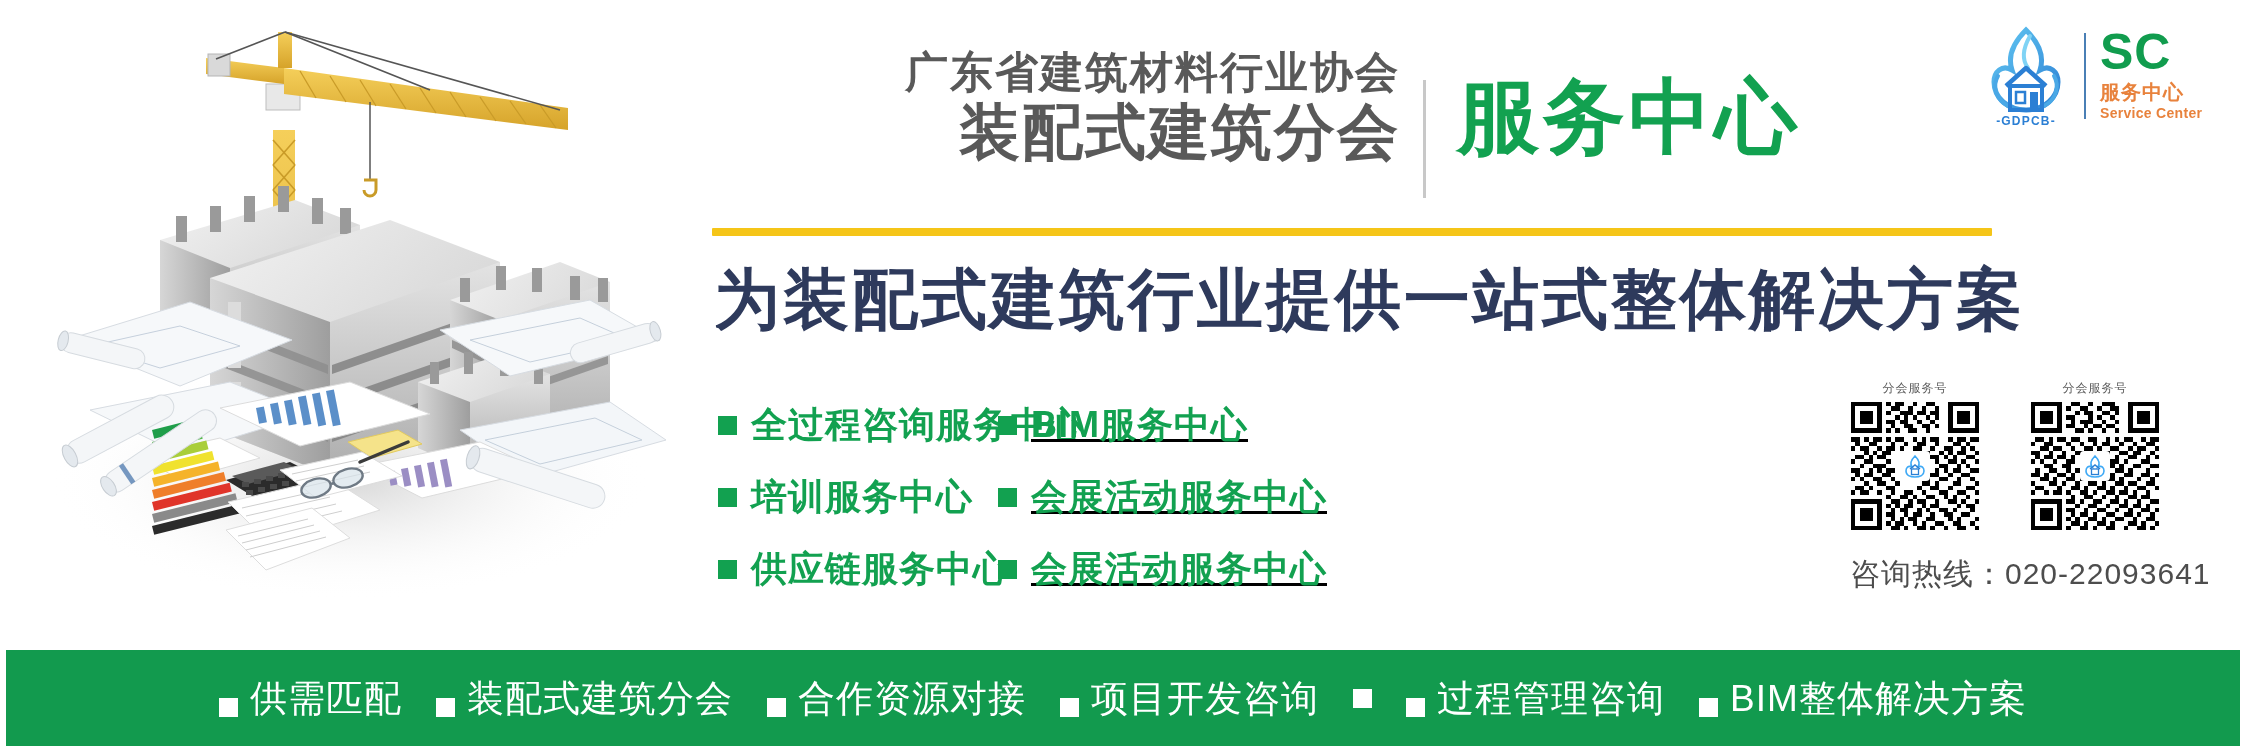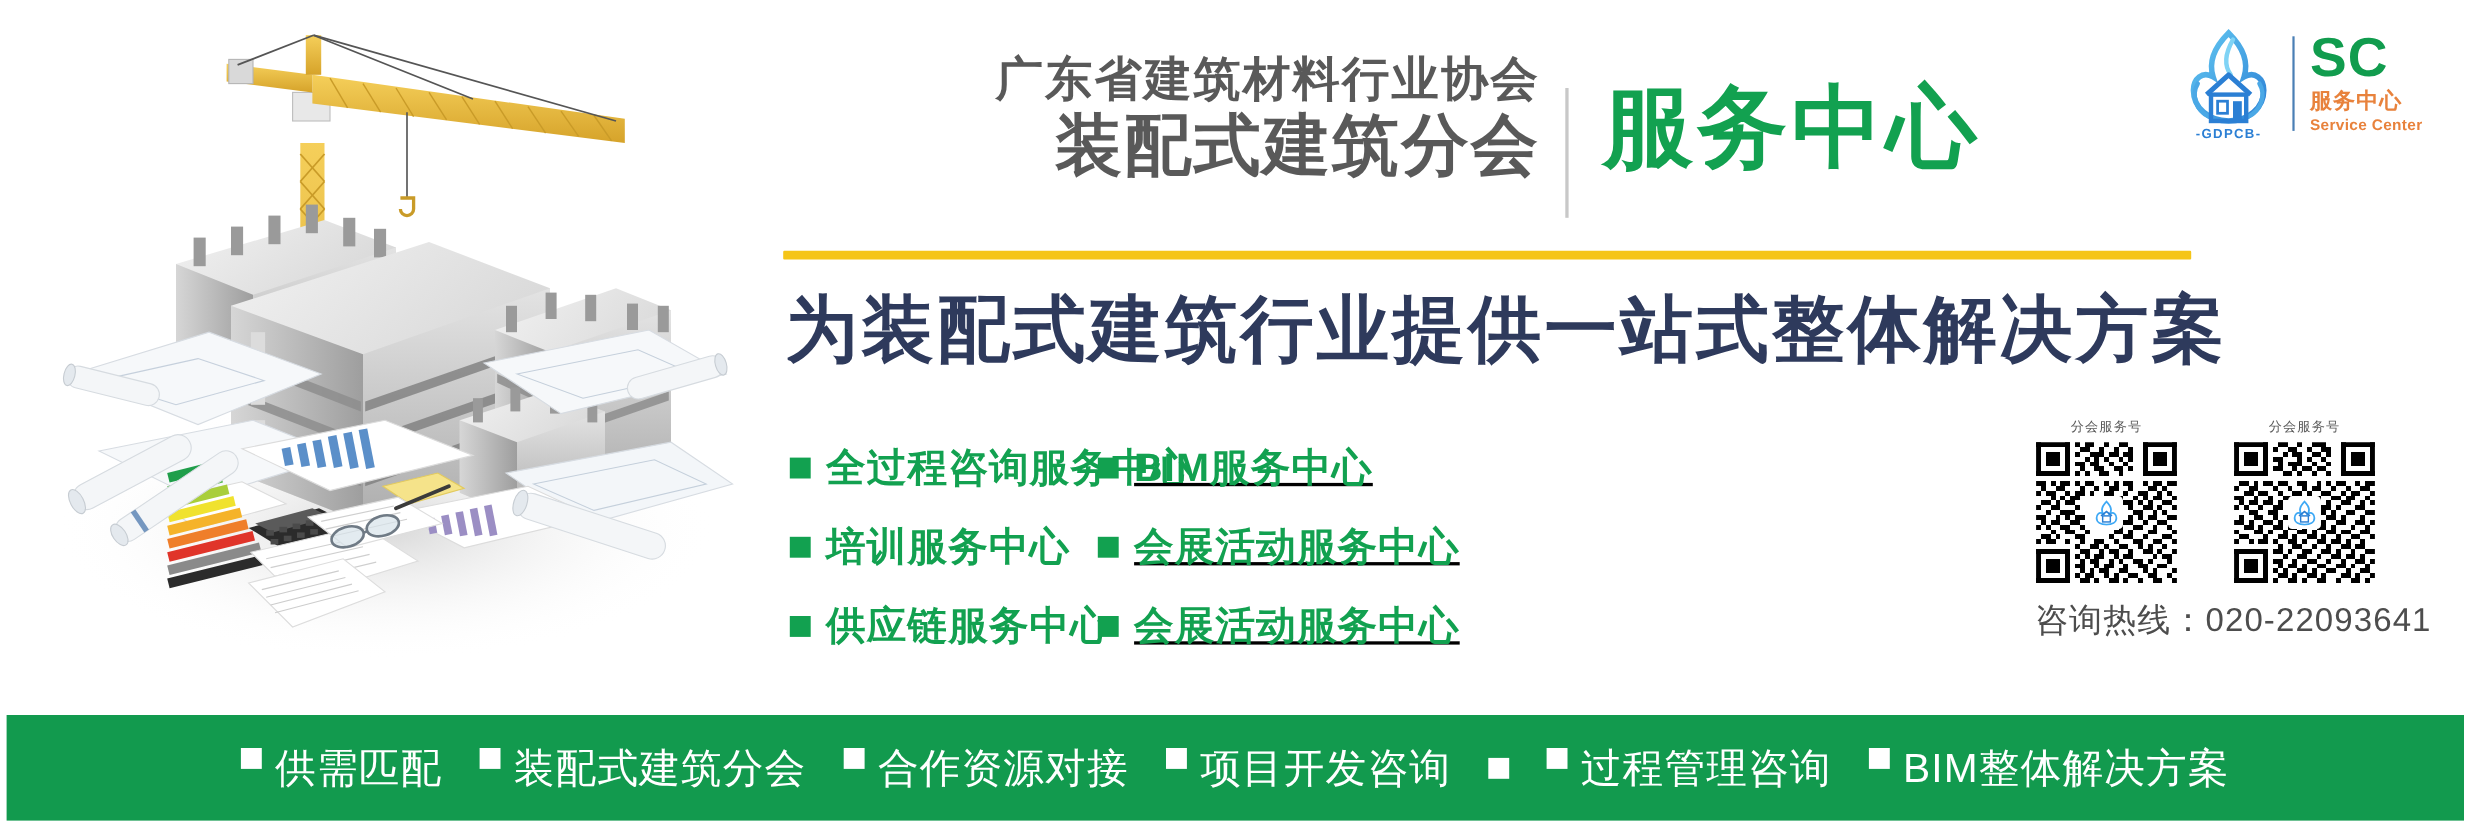--- a/index.html
+++ b/index.html
@@ -122,34 +122,34 @@
   }
   .qr-img{ width:128px; height:128px; position:relative; background:#fff; }
   .qr-img svg{ display:block; width:100%; height:100%; }
   .qr-logo{
     position:absolute; left:50%; top:50%; transform:translate(-50%,-50%);
     width:30px; height:30px; background:#ffffff;
     border-radius:4px; display:flex; align-items:center; justify-content:center;
   }
   .qr-logo svg{ width:24px; height:24px; }
   #hotline{
-    margin-top:14px; margin-left:10px;
+    margin-top:24px; margin-left:10px;
     font-size:30px; color:#4d4d4d; letter-spacing:1px; white-space:nowrap;
   }
 
   
   #bottom-bar{
     position:absolute; left:6px; top:650px; right:6px; height:96px;
     background:#129a4e;
     display:flex; align-items:center; justify-content:center;
   }
   #bottom-items{
     display:flex; align-items:center; gap:34px;
   }
-  .bottom-item{ display:flex; align-items:flex-start; gap:12px; }
+  .bottom-item{ display:flex; align-items:flex-end; gap:12px; }
   .bottom-bullet{
     width:19px; height:19px; background:#ffffff; flex:0 0 auto; display:block;
   }
   .bottom-label{
     font-size:37px; color:#ffffff; letter-spacing:1px;
     line-height:1; white-space:nowrap; font-weight:400;
   }
 </style>
 </head>
 <body>

